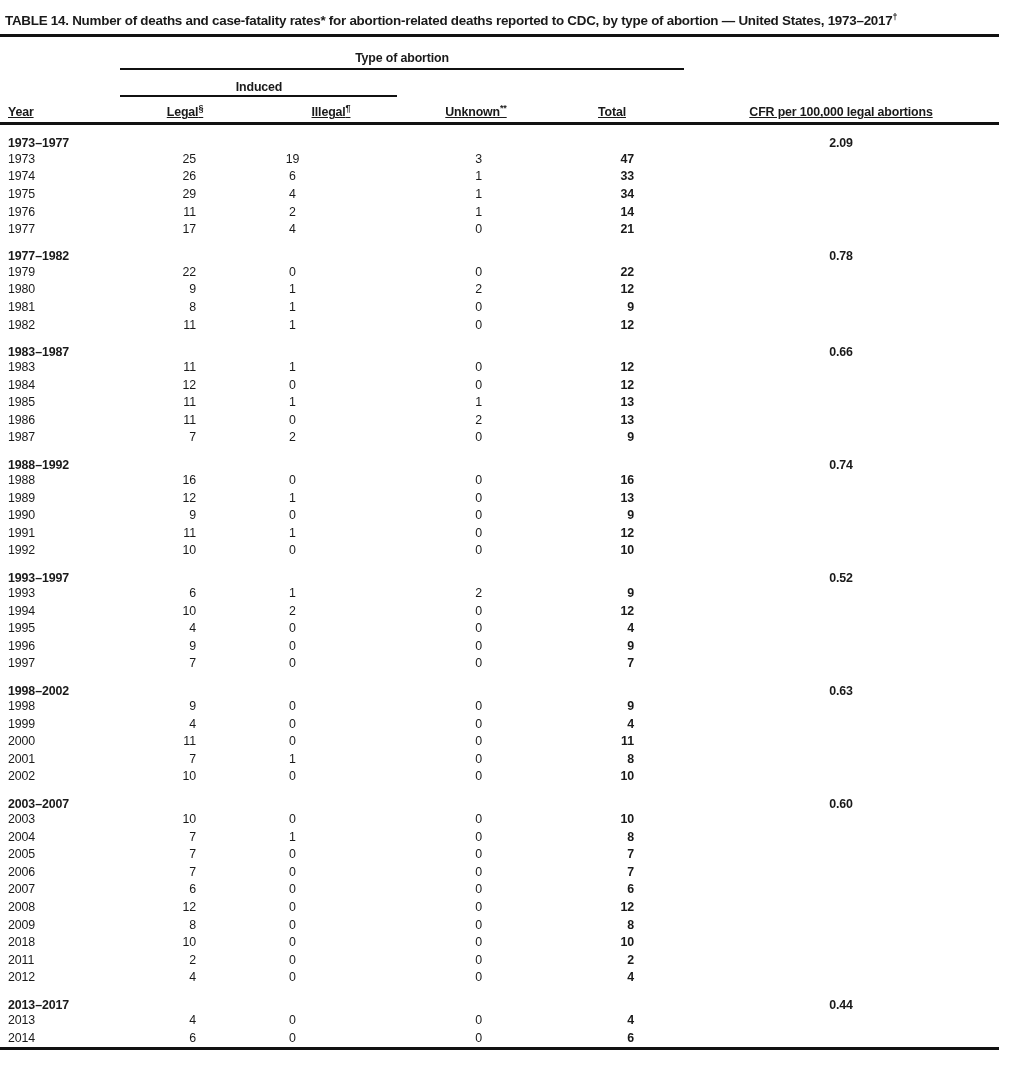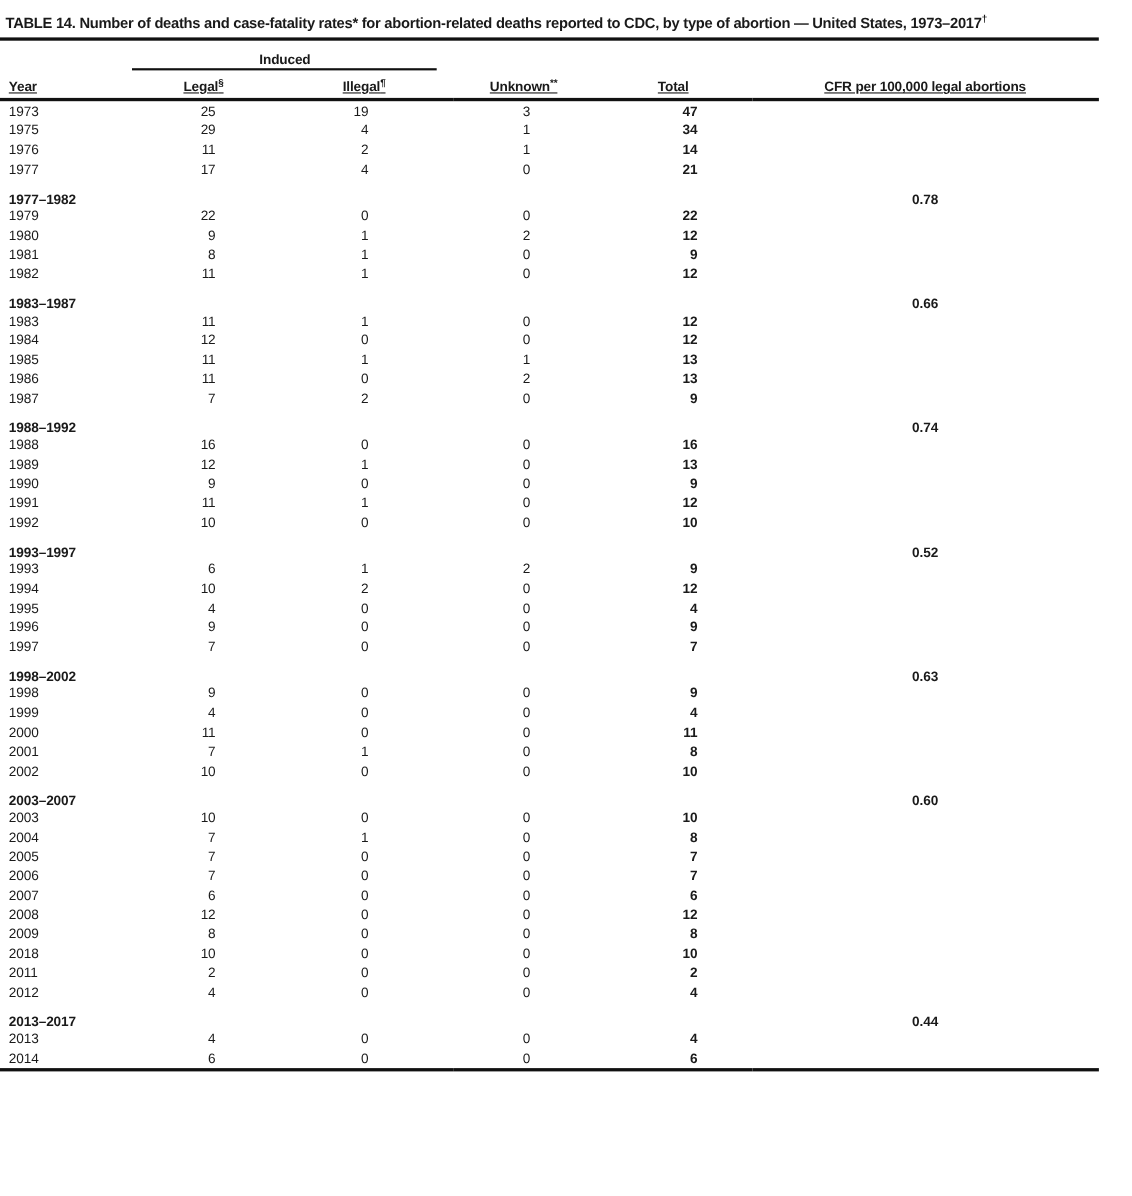--- a/index.html
+++ b/index.html
@@ -71,21 +71,21 @@
     font-size: 12.4px;
     height: 17.6px;
     line-height: 13px;
     padding: 0;
     letter-spacing: -0.1px;
   }
   td.year { text-align: left; padding-left: 8px; white-space: nowrap; }
   td.period { font-weight: bold; }
   tr.group-row td { padding-top: 5px; height: 20px; vertical-align: bottom; }
   td.n-legal   { text-align: right; padding-right: 54px; }
-  td.n-illegal { text-align: right; padding-right: 77px; margin-top: 16px; }
+  td.n-illegal { text-align: center; padding-right: 77px; margin-top: 16px; }
   td.n-unknown { text-align: right; padding-right: 58px; }
   td.n-total   { text-align: right; padding-right: 50px; font-weight: bold; }
   td.cfr       { text-align: center; padding-right: 31px; font-weight: bold; }
 </style>
 </head>
 <body>
 
 <div class="page">
 
   <div class="title">
@@ -95,46 +95,67 @@
   <table class="tbl">
     <colgroup>
       <col class="c-year">
       <col class="c-legal">
       <col class="c-illegal">
       <col class="c-unknown">
       <col class="c-total">
       <col class="c-cfr">
     </colgroup>
     <thead>
+      <tr class="span-row-1">
+        <th></th>
+        <th class="span-type" colspan="4">Type of abortion</th>
+        <th></th>
+      </tr>
       <tr class="span-row-2">
         <th></th>
         <th class="span-induced" colspan="2">Induced</th>
         <th></th>
         <th></th>
         <th></th>
       </tr>
       <tr class="col-row">
         <th class="h-year">Year</th>
         <th class="h-num"><span>Legal</span><sup>§</sup></th>
         <th class="h-num"><span>Illegal</span><sup>¶</sup></th>
         <th class="h-num"><span>Unknown</span><sup>**</sup></th>
         <th class="h-num">Total</th>
         <th class="h-cfr">CFR per 100,000 legal abortions</th>
       </tr>
     </thead>
     <tbody>
+        <tr class="group-row">
+          <td class="year period">1973–1977</td>
+          <td></td>
+          <td></td>
+          <td></td>
+          <td></td>
+          <td class="cfr">2.09</td>
+        </tr>
         <tr class="data-row">
           <td class="year">1973</td>
           <td class="n-legal">25</td>
           <td class="n-illegal">19</td>
           <td class="n-unknown">3</td>
           <td class="n-total">47</td>
           <td></td>
         </tr>
         <tr class="data-row">
+          <td class="year">1974</td>
+          <td class="n-legal">26</td>
+          <td class="n-illegal">6</td>
+          <td class="n-unknown">1</td>
+          <td class="n-total">33</td>
+          <td></td>
+        </tr>
+        <tr class="data-row">
           <td class="year">1975</td>
           <td class="n-legal">29</td>
           <td class="n-illegal">4</td>
           <td class="n-unknown">1</td>
           <td class="n-total">34</td>
           <td></td>
         </tr>
         <tr class="data-row">
           <td class="year">1976</td>
           <td class="n-legal">11</td>

